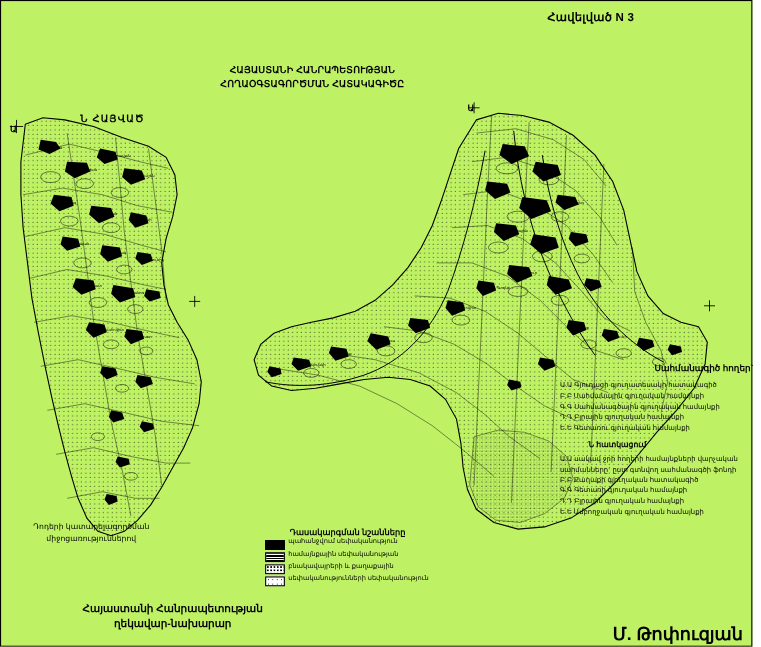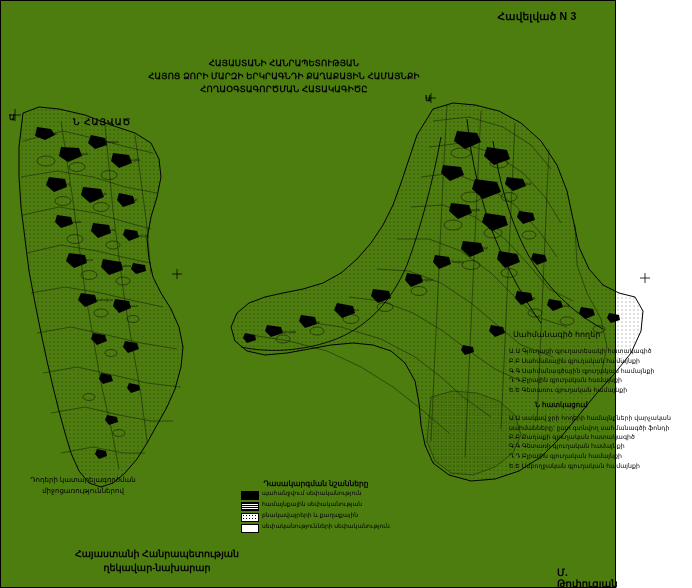--- a/index.html
+++ b/index.html
@@ -10,25 +10,25 @@
   body {
     width: 692px;
     height: 588px;
     font-family: "Liberation Sans", sans-serif;
     color: #000000;
     overflow: hidden;
     position: relative;
   }
   #page {
     position: relative;
-    width: 616px;
+    width: 684px;
     height: 588px;
     border: 1px solid #000;
     box-sizing: border-box;
-    background: #4d7c0f;
+    background: #bef264;
   }
   .abs { position: absolute; }
 
   
   .hdr-right {
     top: 8px;
     left: 386px;
     width: 300px;
     text-align: center;
     font-size: 10.5px;
@@ -45,21 +45,21 @@
     width: 330px;
     text-align: center;
     font-size: 8.5px;
     font-weight: bold;
     line-height: 1.55;
     letter-spacing: 0.2px;
   }
 
   
   .label-region {
-    top: 116px;
+    top: 102px;
     left: 72px;
     font-size: 9px;
     font-weight: bold;
     letter-spacing: 1px;
   }
   .label-axis {
     top: 112px;
     left: 8px;
     font-size: 8px;
     font-weight: bold;
@@ -87,37 +87,38 @@
     left: 26px;
     width: 260px;
     font-size: 9.5px;
     font-weight: bold;
     line-height: 1.5;
     text-align: center;
   }
   .signature {
     top: 566px;
     left: 556px;
-    font-size: 10px;
+    font-size: 16px;
     font-weight: bold;
   }
 
   
   .legend-right {
     top: 328px;
     left: 508px;
     width: 176px;
     font-size: 6.2px;
     line-height: 1.55;
   }
   .legend-right .lg-title {
     font-size: 8px;
-    font-weight: normal;
+    font-weight: bold;
     margin-bottom: 5px;
     padding-left: 4px;
+    text-align: right;
   }
   .legend-right .lg-row {
     white-space: nowrap;
     letter-spacing: 0.05px;
   }
   .legend-right .lg-sub {
     font-size: 7px;
     font-weight: bold;
     margin-top: 6px;
     margin-bottom: 2px;
@@ -397,21 +398,20 @@
       <text x="520" y="298" class="sub-label">Կոտայք</text>
       <text x="554" y="306" class="sub-label">Զովունի</text>
     </svg>
 
   <div class="abs hdr-right">
     <div>Հավելված N 3</div>
   </div>
 
   <div class="abs title-main">
     <div>ՀԱՅԱՍՏԱՆԻ ՀԱՆՐԱՊԵՏՈՒԹՅԱՆ</div>
-    <div>ՀԱՅՈՑ ՁՈՐԻ ՄԱՐԶԻ ԵՐԿՐԱԳՆԴԻ ՔԱՂԱՔԱՅԻՆ ՀԱՄԱՅՆՔԻ</div>
     <div>ՀՈՂԱՕԳՏԱԳՈՐԾՄԱՆ ՀԱՏԱԿԱԳԻԾԸ</div>
   </div>
 
   <div class="abs label-region">Ն ՀԱՅՎԱԾ</div>
   <div class="abs label-axis">Ա</div>
   <div class="abs label-axis2">Ա</div>
 
   <div class="abs note-left">Դոդերի կատարելագործման միջոցառություններով</div>
 
   <div class="abs legend-right">

